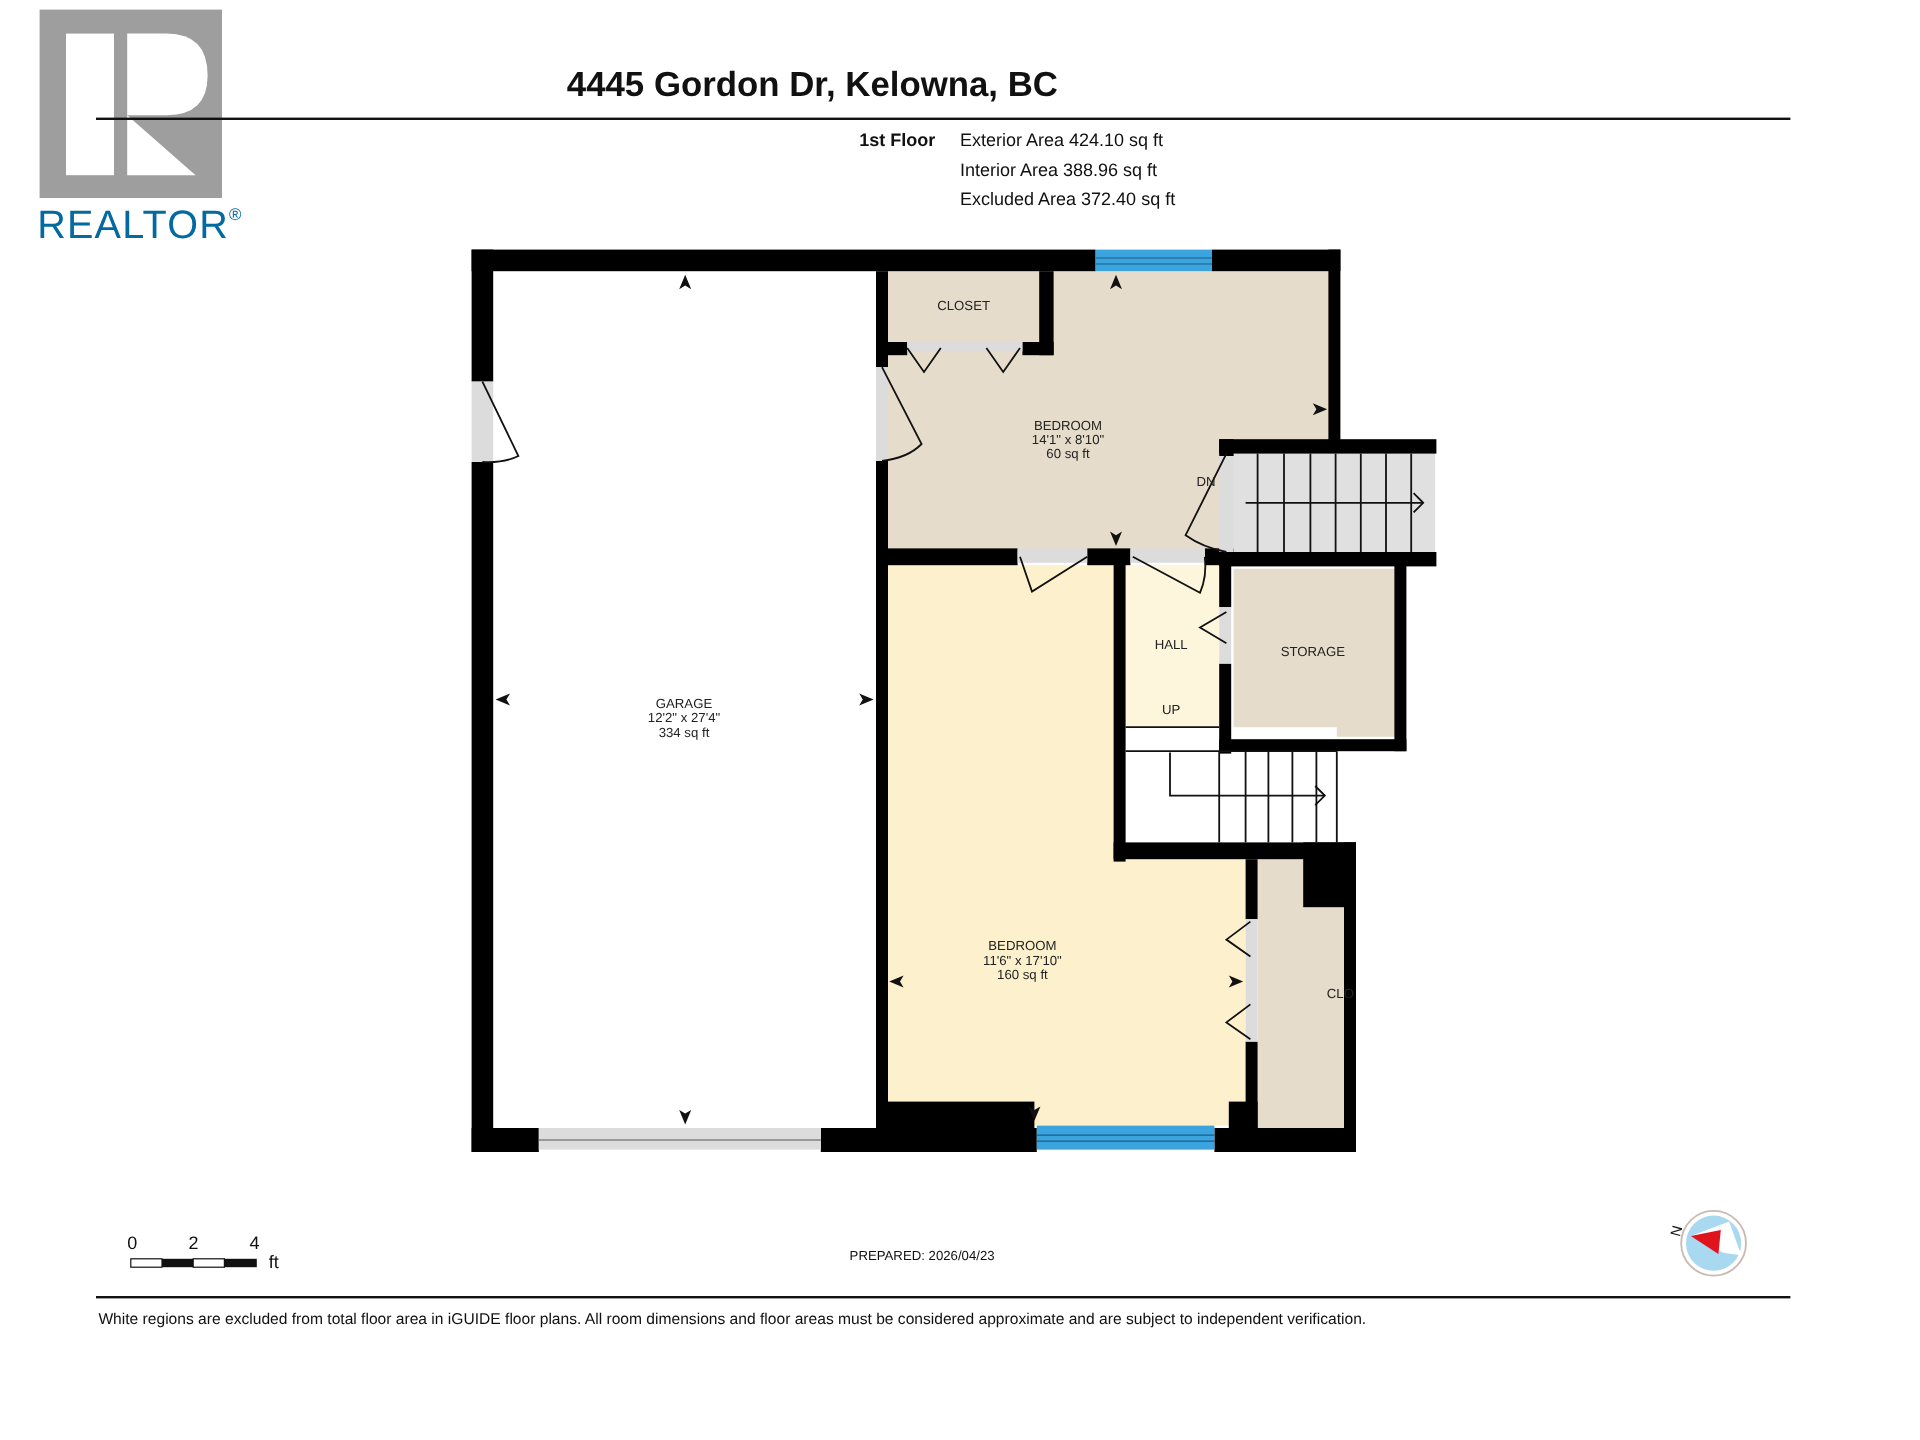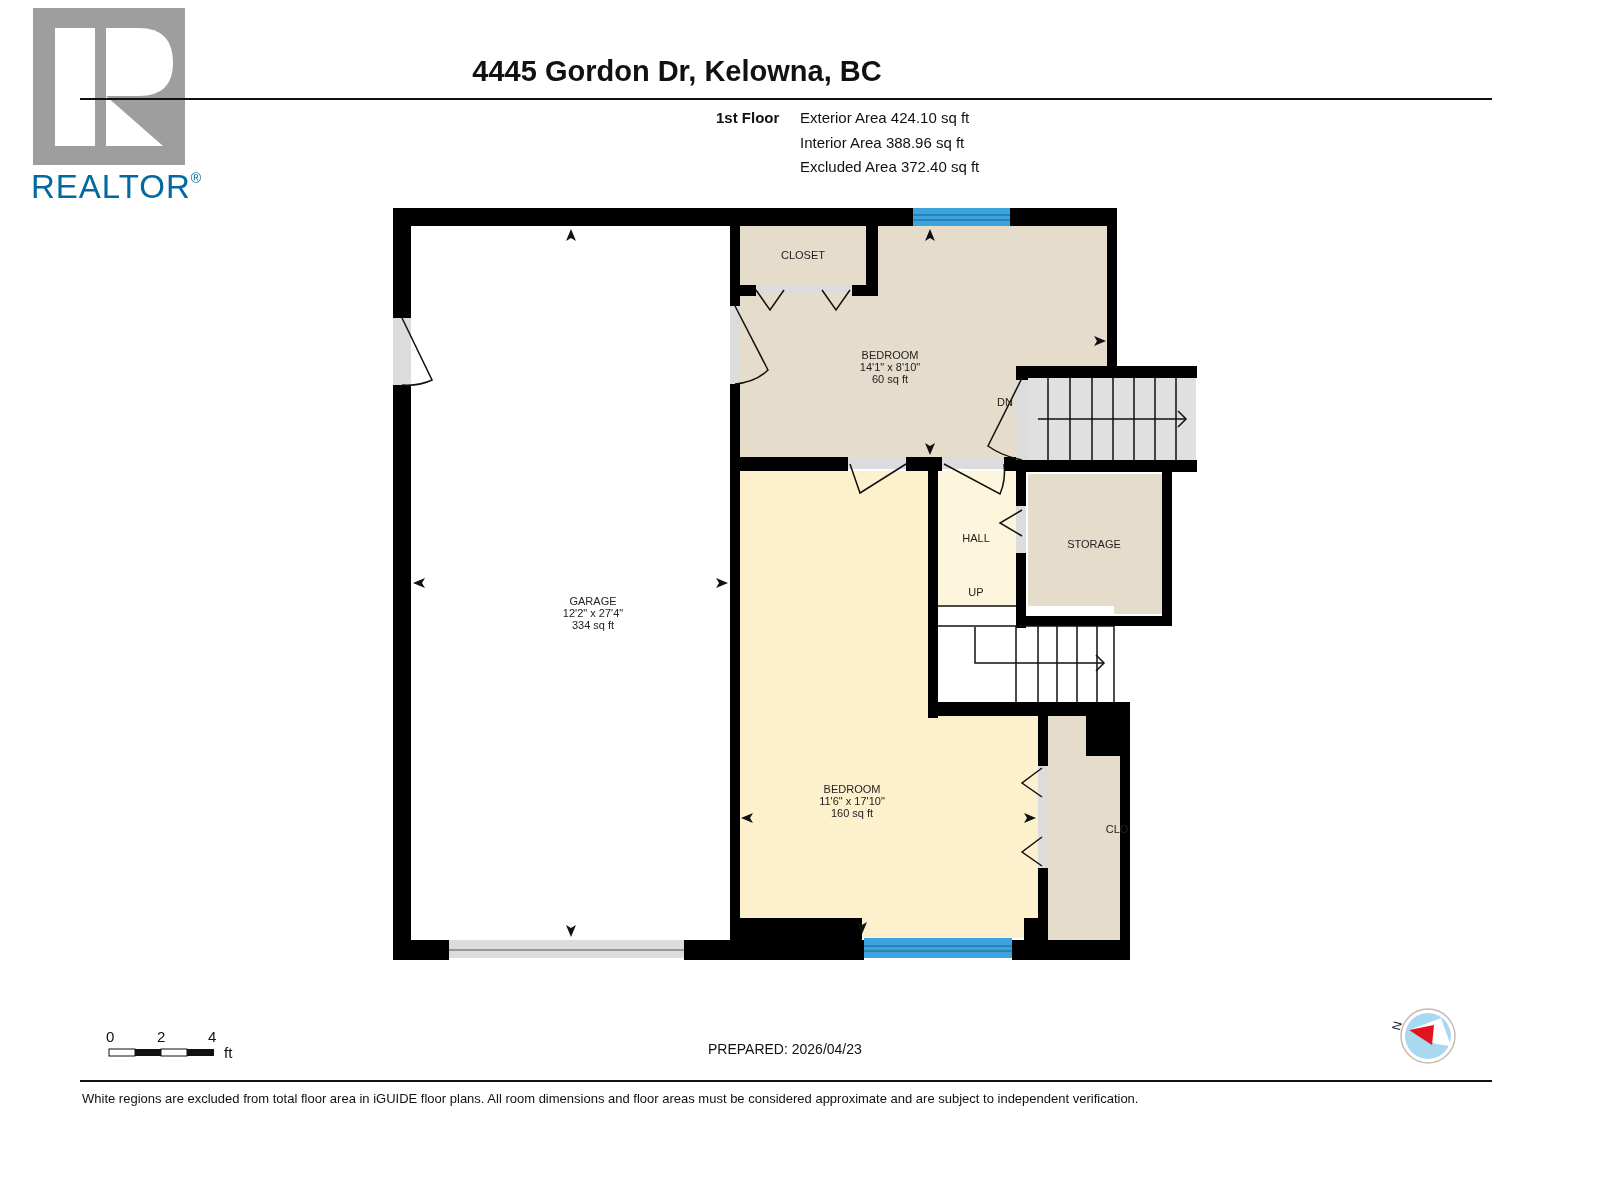--- a/index.html
+++ b/index.html
@@ -9,21 +9,21 @@
   .logo-text { left: 31px; top: 168px; font-size: 33px; color: #0369a1; letter-spacing: 1px; font-family: "Liberation Sans", sans-serif; }
   .logo-reg { font-size: 14px; vertical-align: top; position: relative; top: 2px; }
   .title { left: 0; width: 1388px; top: 55px; text-align: center; font-weight: bold; font-size: 29px; padding-left: 0; }
   .title span { position: relative; left: -17px; }
   .rule-top { left: 80px; top: 98px; width: 1412px; height: 2px; background: #111; }
   .floor-label { left: 716px; top: 109px; font-weight: bold; font-size: 15px; }
   .area-line { left: 800px; font-size: 15px; }
   .plan { left: 0; top: 0; }
   .room-label { position: absolute; font-size: 11px; text-align: center; color: #222; line-height: 12px; transform: translateX(-50%); white-space: nowrap; }
   .scale-ft { left: 224px; top: 1044px; font-size: 15px; }
-  .prepared { left: 708px; top: 1041px; font-size: 14px; }
+  .prepared { left: 708px; top: 1041px; font-size: 11px; }
   .rule-bottom { left: 80px; top: 1080px; width: 1412px; height: 2px; background: #111; }
   .disclaimer { left: 82px; top: 1091px; font-size: 13px; }
 </style>
 </head>
 <body>
 
 <div class="abs logo-box">
   <svg width="152" height="157" viewBox="0 0 152 157">
     <rect x="22" y="20" width="40" height="118" fill="#ffffff"></rect>
     <path d="M73 20 H106 Q140 20 140 55 Q140 88 106 88 H73 Z" fill="#ffffff"></path>
@@ -168,21 +168,21 @@
 
   <g>
     <circle cx="1428" cy="1036" r="27" fill="#ffffff" stroke="#c9b9b3" stroke-width="1.5"></circle>
     <circle cx="1428" cy="1036" r="23" fill="#a9d8f1"></circle>
     <polygon points="1409,1030 1441,1018 1451,1046 1436,1044" fill="#ffffff"></polygon>
     <polygon points="1409,1030 1434,1025 1432,1045" fill="#e0141c"></polygon>
     <text x="1396" y="1034" font-size="12" font-family="Liberation Sans, sans-serif" fill="#111" transform="rotate(-75 1396 1030)">N</text>
   </g>
 </svg>
 
-<div class="room-label" style="left:570px; top:595px;margin-left:23px;">
+<div class="room-label" style="left:570px; top:581px;">
   <div>GARAGE</div>
   <div>12'2" x 27'4"</div>
   <div>334 sq ft</div>
 </div>
 <div class="room-label" style="left:890px; top:349px;">
   <div>BEDROOM</div>
   <div>14'1" x 8'10"</div>
   <div>60 sq ft</div>
 </div>
 <div class="room-label" style="left:852px; top:783px;">

